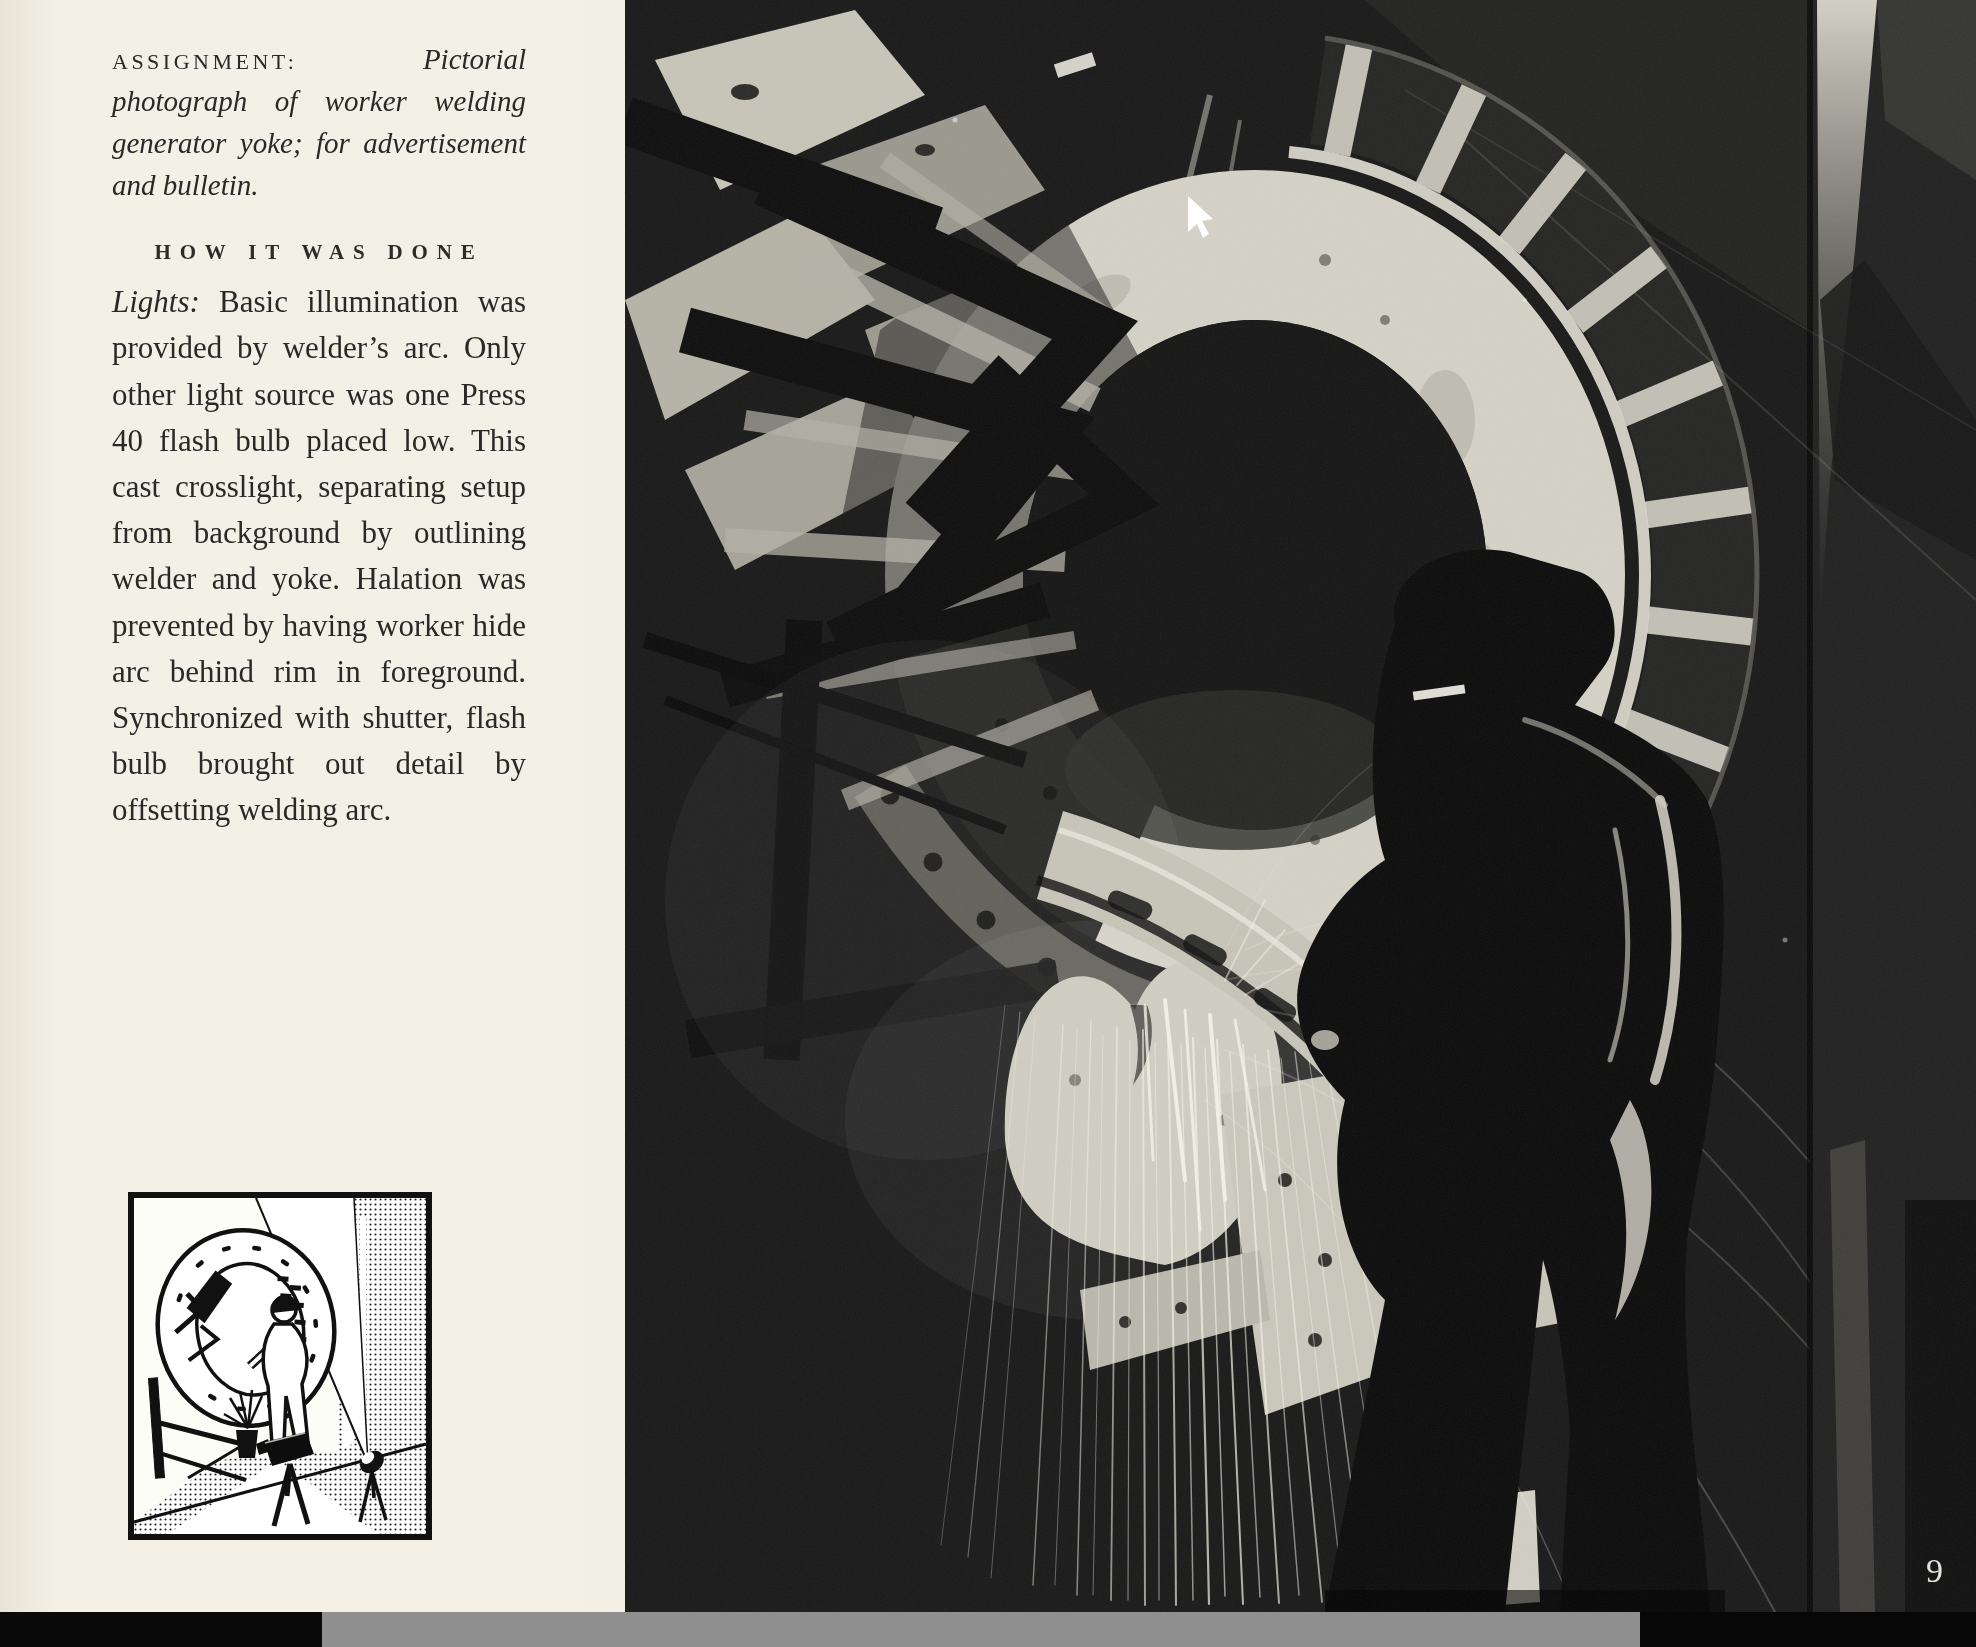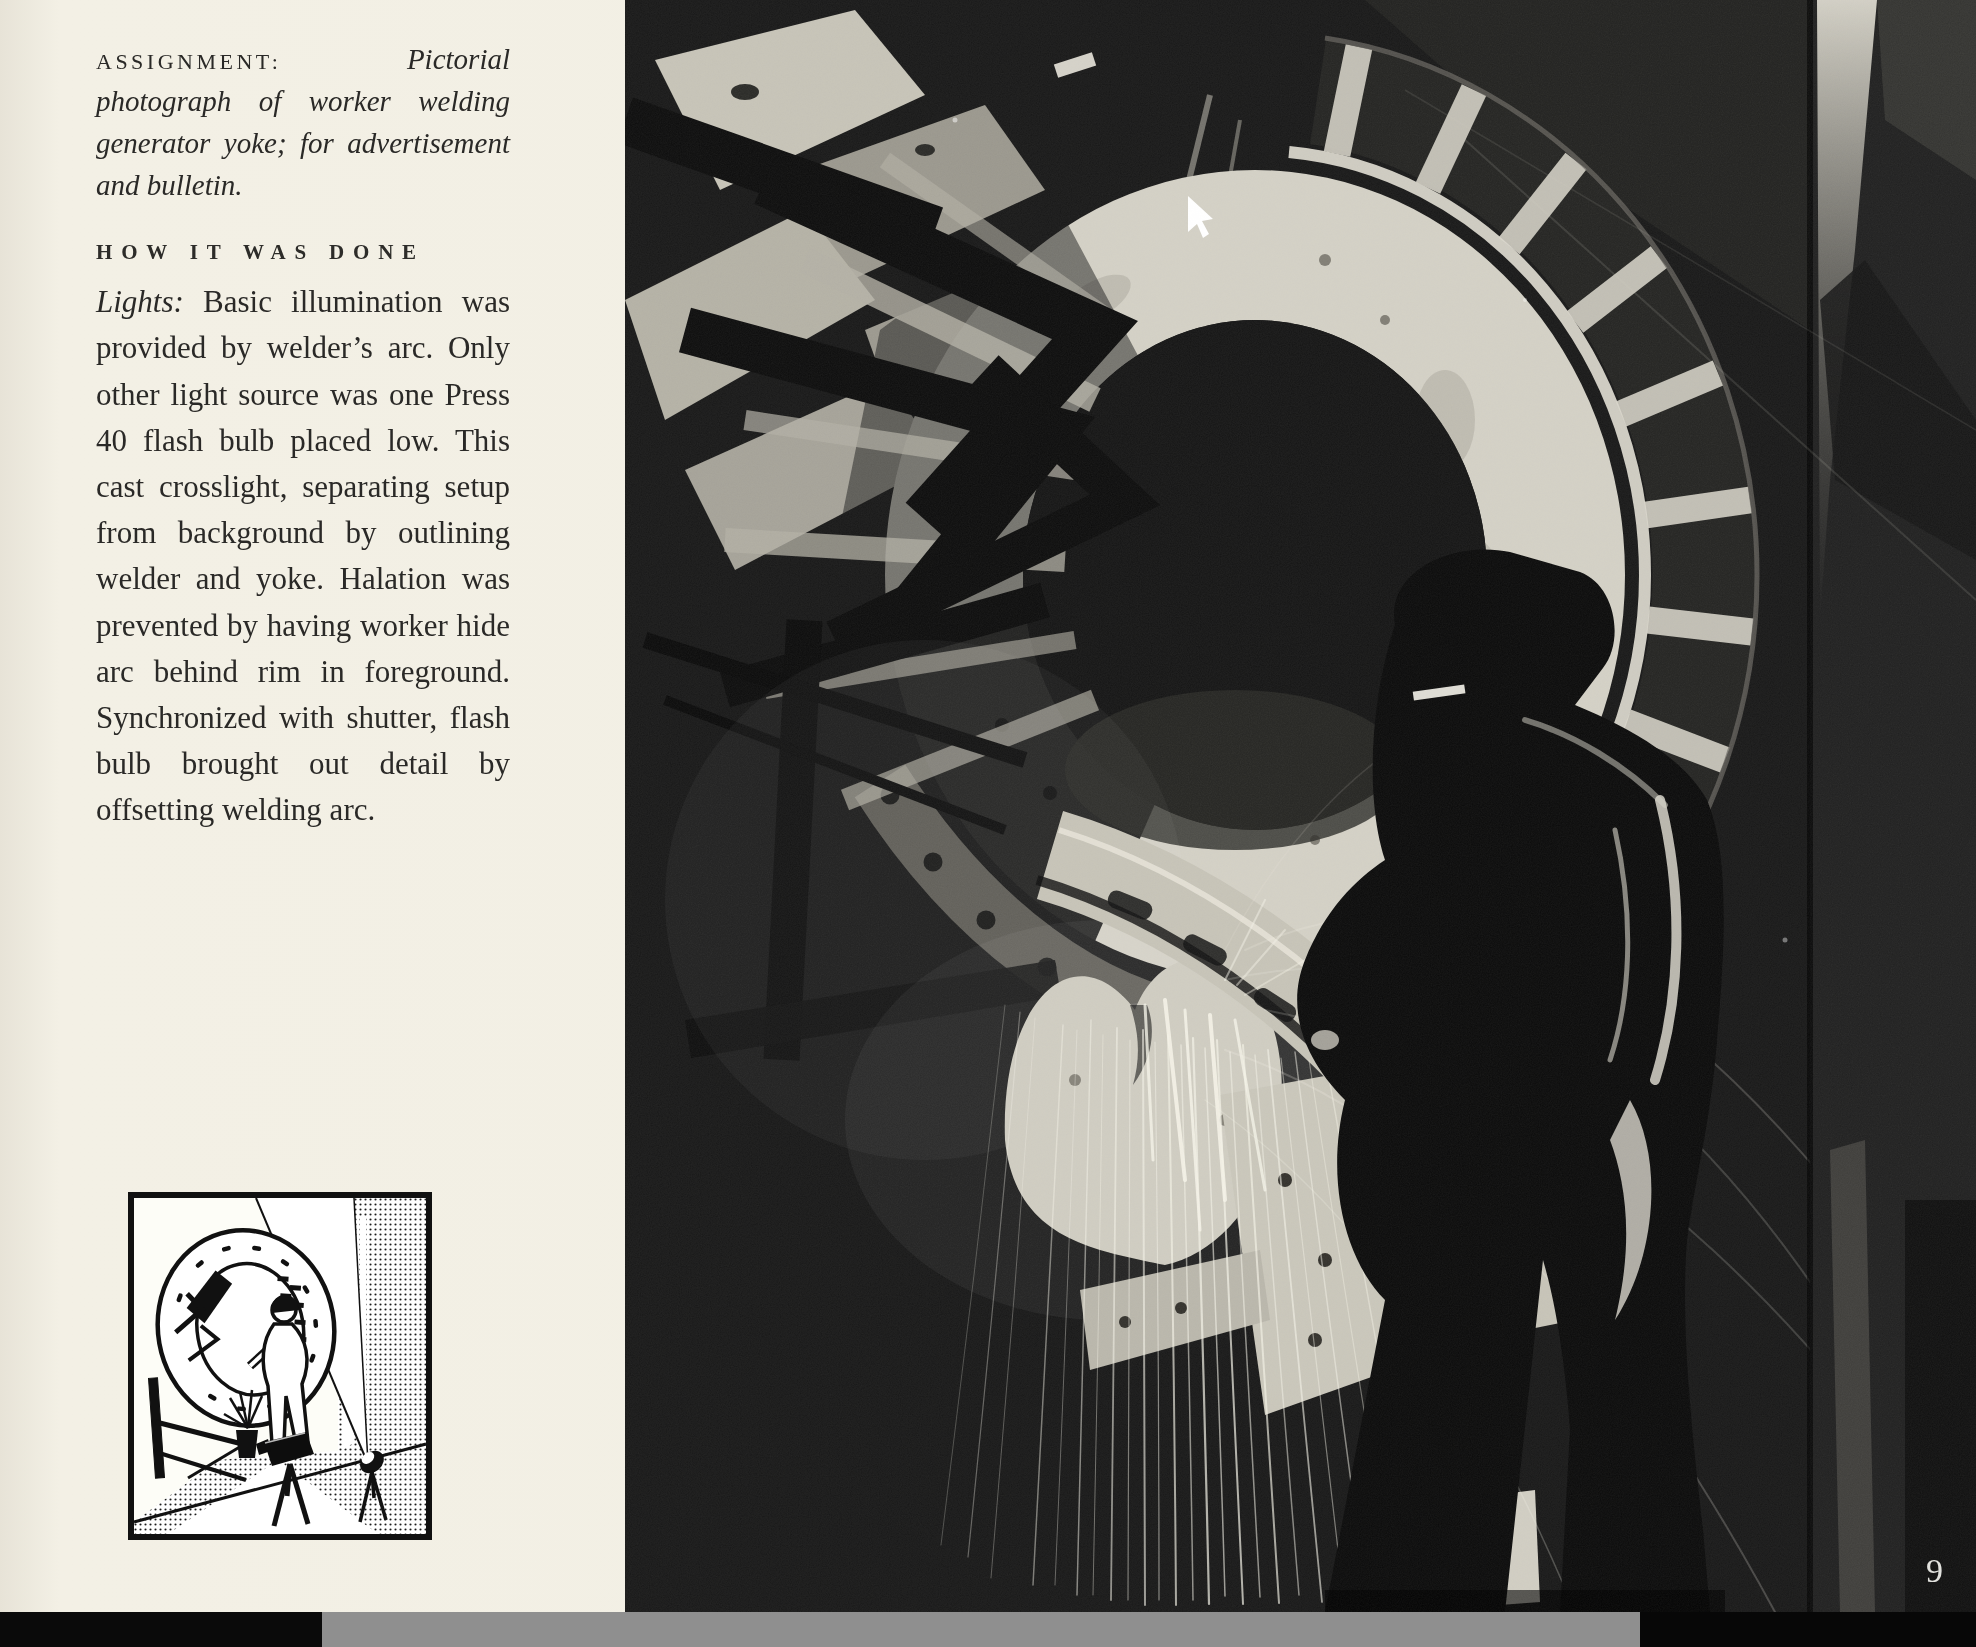--- a/index.html
+++ b/index.html
@@ -1,24 +1,24 @@
 <!DOCTYPE html>
 <html><head>
 <meta charset="utf-8">
 <style>
   html,body{margin:0;padding:0;background:#555;}
   .sheet{
     position:relative;width:1976px;height:1647px;overflow:hidden;
     background:linear-gradient(90deg,#e7e3d7 0%,#f3f0e5 3%,#f2efe4 55%,#efecdf 100%);
     font-family:"Liberation Serif","DejaVu Serif",serif;color:#2a2927;
   }
-  .text-col{position:absolute;left:96px;top:38px;width:414px;}
+  .text-col{position:absolute;left:112px;top:38px;width:414px;}
   .assign{font-size:29px;line-height:1.45;text-align:justify;margin:0 0 34px 0;font-style:italic;}
   .assign .sc{font-style:normal;font-size:22px;letter-spacing:3.5px;}
-  .how{font-size:21px;font-weight:bold;letter-spacing:0.42em;text-align:left;margin:0 0 14px 0;color:#2d2c29;}
+  .how{font-size:21px;font-weight:bold;letter-spacing:0.42em;text-align:center;margin:0 0 14px 0;color:#2d2c29;}
   .para{font-size:31px;line-height:1.49;text-align:justify;margin:0 0 26px 0;}
   .para .lead{font-style:italic;}
   .diagram{position:absolute;left:128px;top:1192px;width:304px;height:348px;margin:0;}
   .diagram svg{display:block;width:100%;height:100%;}
   .photo{position:absolute;left:625px;top:0;width:1351px;height:1612px;background:#181818;}
   .photo svg{display:block;width:100%;height:100%;}
   .pagenum{position:absolute;right:32px;bottom:22px;font-size:34px;color:#e2e2de;letter-spacing:1px;}
   .scan-strip{position:absolute;left:0;top:1612px;width:1976px;height:35px;display:flex;}
   .scan-strip .seg1{width:322px;background:#0a0a0a;}
   .scan-strip .seg2{width:1318px;background:#8f8f8f;}

